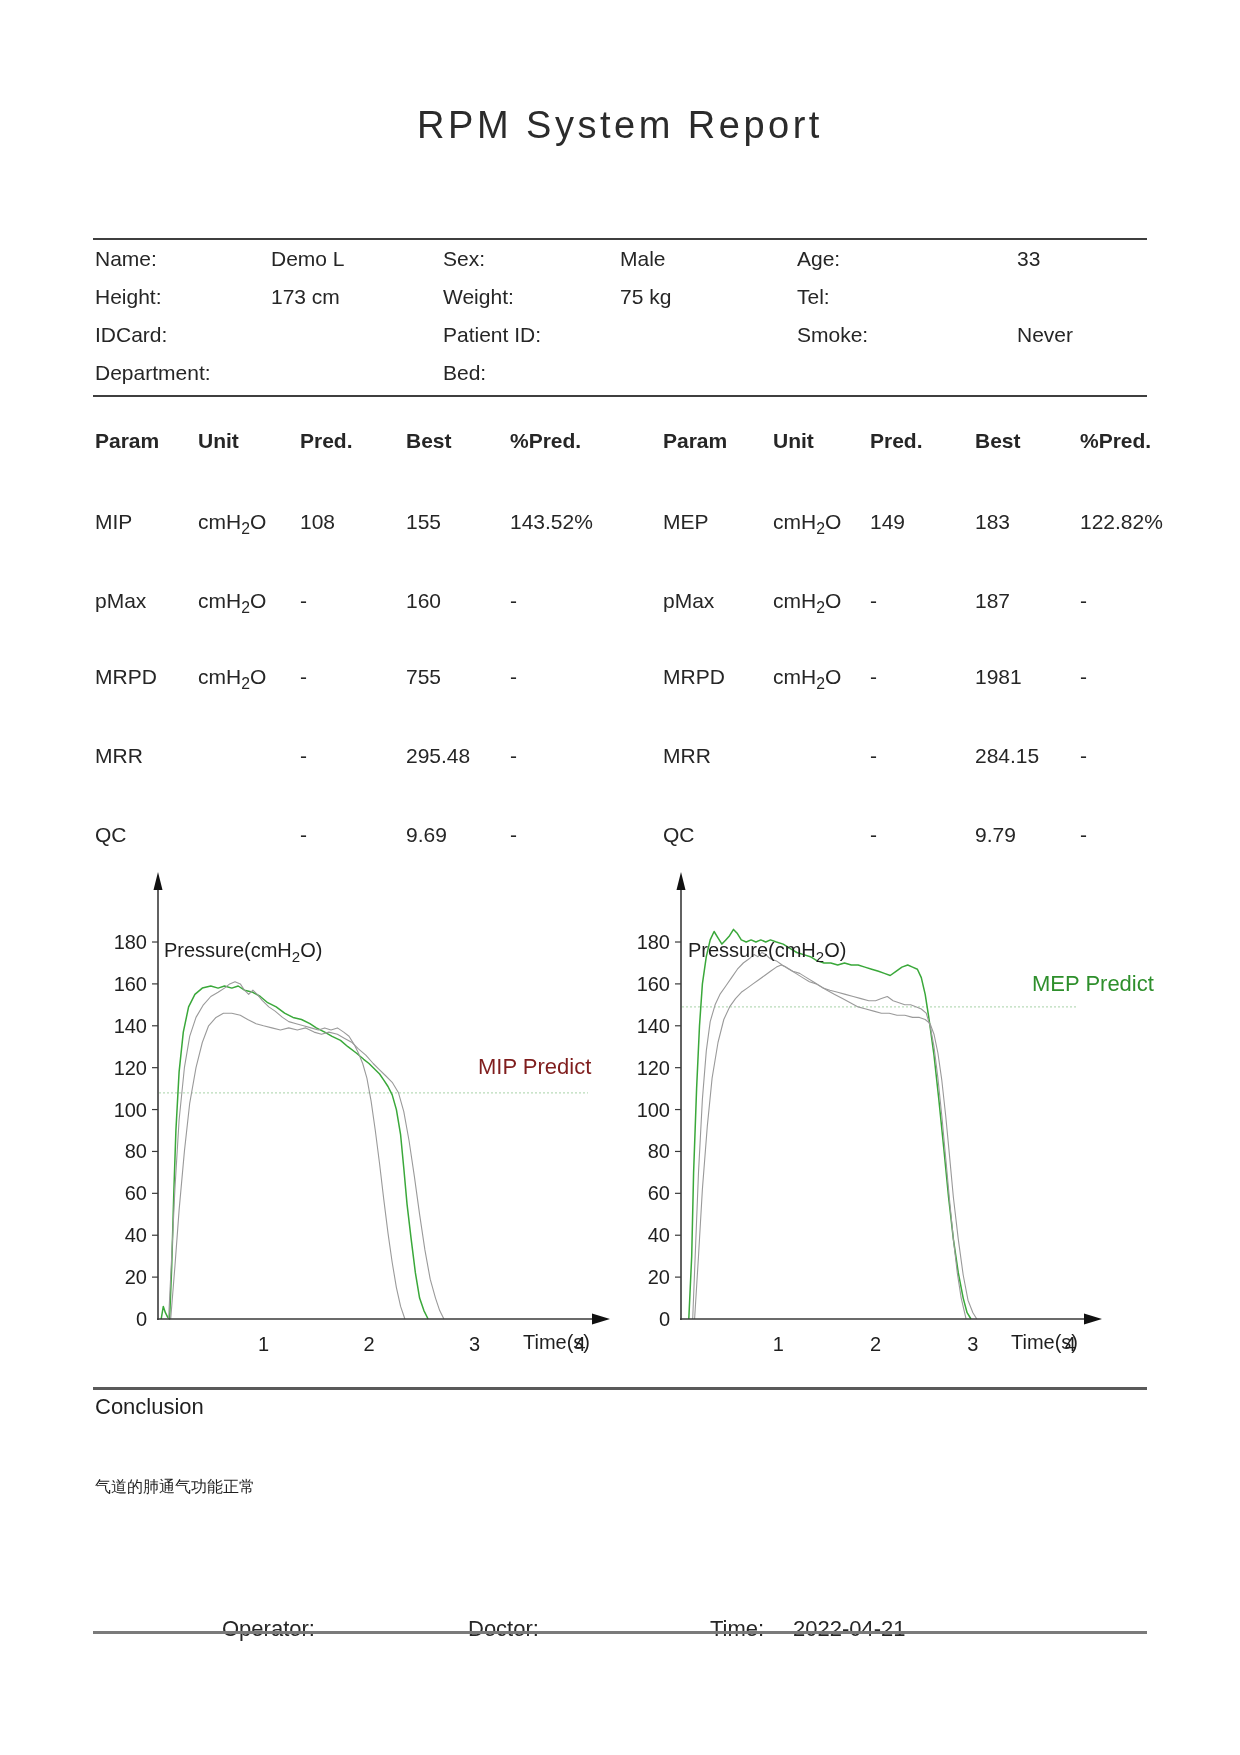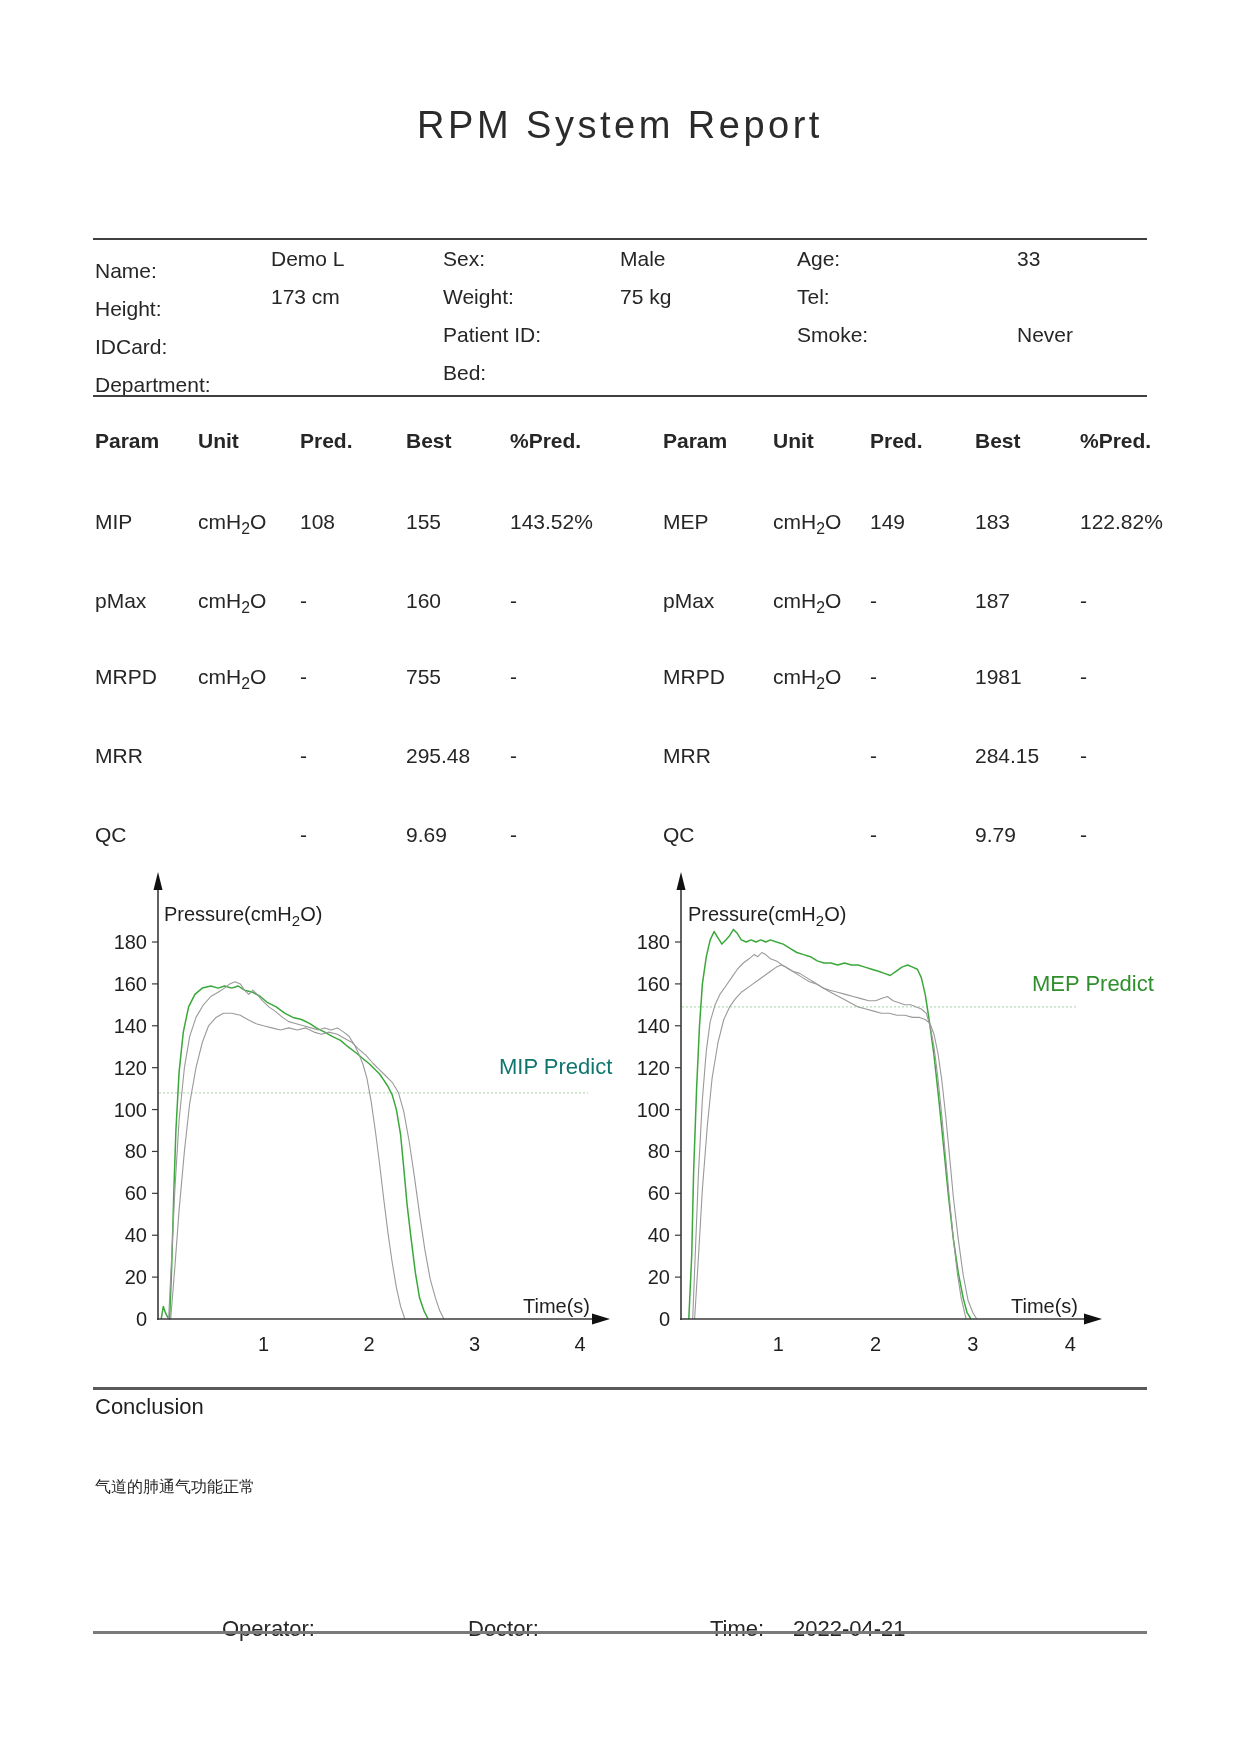--- a/index.html
+++ b/index.html
@@ -12,32 +12,32 @@
   .page-title{
     top:104px;left:0;width:1240px;text-align:center;
     font-size:38px;letter-spacing:3.5px;color:#2b2b2b;font-weight:400;
   }
   .rule{position:absolute;left:93px;width:1054px;background:#555555;}
   .rule.thin{height:2px;background:#3f3f3f;}
   .rule.thick{height:3px;background:#7a7a7a;}
   
   .prow{position:absolute;left:0;width:1240px;height:26px;font-size:21px;}
   .prow span{position:absolute;}
-  .lbl-c1{left:95px;margin-top:12px;}  .val-c1{left:271px;}
+  .lbl-c1{left:95px;}  .val-c1{left:271px;}
   .lbl-c2{left:443px;} .val-c2{left:620px;}
   .lbl-c3{left:797px;} .val-c3{left:969px;margin-left:48px;}
   
   .trow{position:absolute;left:0;width:1240px;height:26px;font-size:21px;}
   .trow span{position:absolute;}
   .thead span{font-weight:700;}
   .pc1{left:95px;}  .pc2{left:198px;} .pc3{left:300px;} .pc4{left:406px;} .pc5{left:510px;}
   .pc6{left:663px;} .pc7{left:773px;} .pc8{left:870px;} .pc9{left:975px;} .pc10{left:1080px;}
   sub{font-size:0.75em;line-height:0;}
   
-  .axis-label{font-size:20px;color:#1f1f1f;}
+  .axis-label{font-size:20px;color:#1f1f1f;margin-top:36px;}
   .predict-label{font-size:22px;font-weight:400;}
   #charts-svg{position:absolute;left:0;top:0;}
   .conclusion-h{top:1394px;left:95px;font-size:22px;color:#1f1f1f;}
   .conclusion-t{top:1477px;left:95px;font-size:16px;color:#1f1f1f;}
   .footer-row span{position:absolute;font-size:22px;}
   .f-op{left:222px;} .f-doc{left:468px;} .f-time{left:710px;} .f-date{left:793px;}
 </style>
 </head>
 <body>
 
@@ -216,21 +216,21 @@
     <text x="972.9" y="1351" text-anchor="middle" font-size="20" font-family="&quot;Liberation Sans&quot;,&quot;DejaVu Sans&quot;,sans-serif" fill="#1f1f1f">3</text>
     <text x="1070.2" y="1351" text-anchor="middle" font-size="20" font-family="&quot;Liberation Sans&quot;,&quot;DejaVu Sans&quot;,sans-serif" fill="#1f1f1f">4</text>
   </svg>
 
 <span class="abs axis-label" style="top:903px;left:164px;">Pressure(cmH<sub>2</sub>O)</span>
 <span class="abs axis-label" style="top:903px;left:688px;">Pressure(cmH<sub>2</sub>O)</span>
 
 <span class="abs axis-label" style="top:1295px;left:460px;width:130px;text-align:right;">Time(s)</span>
 <span class="abs axis-label" style="top:1295px;left:948px;width:130px;text-align:right;">Time(s)</span>
 
-<span class="abs predict-label" style="top:1054px;left:499px;color:#0f766e;">MIP Predict</span>
+<span class="abs predict-label" style="top:1054px;left:478px;color:#7f1d1d;">MIP Predict</span>
 <span class="abs predict-label" style="top:971px;left:1032px;color:#2e8f2c;">MEP Predict</span>
 
 <div class="rule thick" style="top:1387px;background:#5a5a5a;"></div>
 <div class="abs conclusion-h">Conclusion</div>
 <div class="abs conclusion-t">气道的肺通气功能正常</div>
 
 <div class="abs footer-row" style="top:1616px;left:0;width:1240px;height:28px;">
   <span class="f-op">Operator:</span>
   <span class="f-doc">Doctor:</span>
   <span class="f-time">Time:</span>

